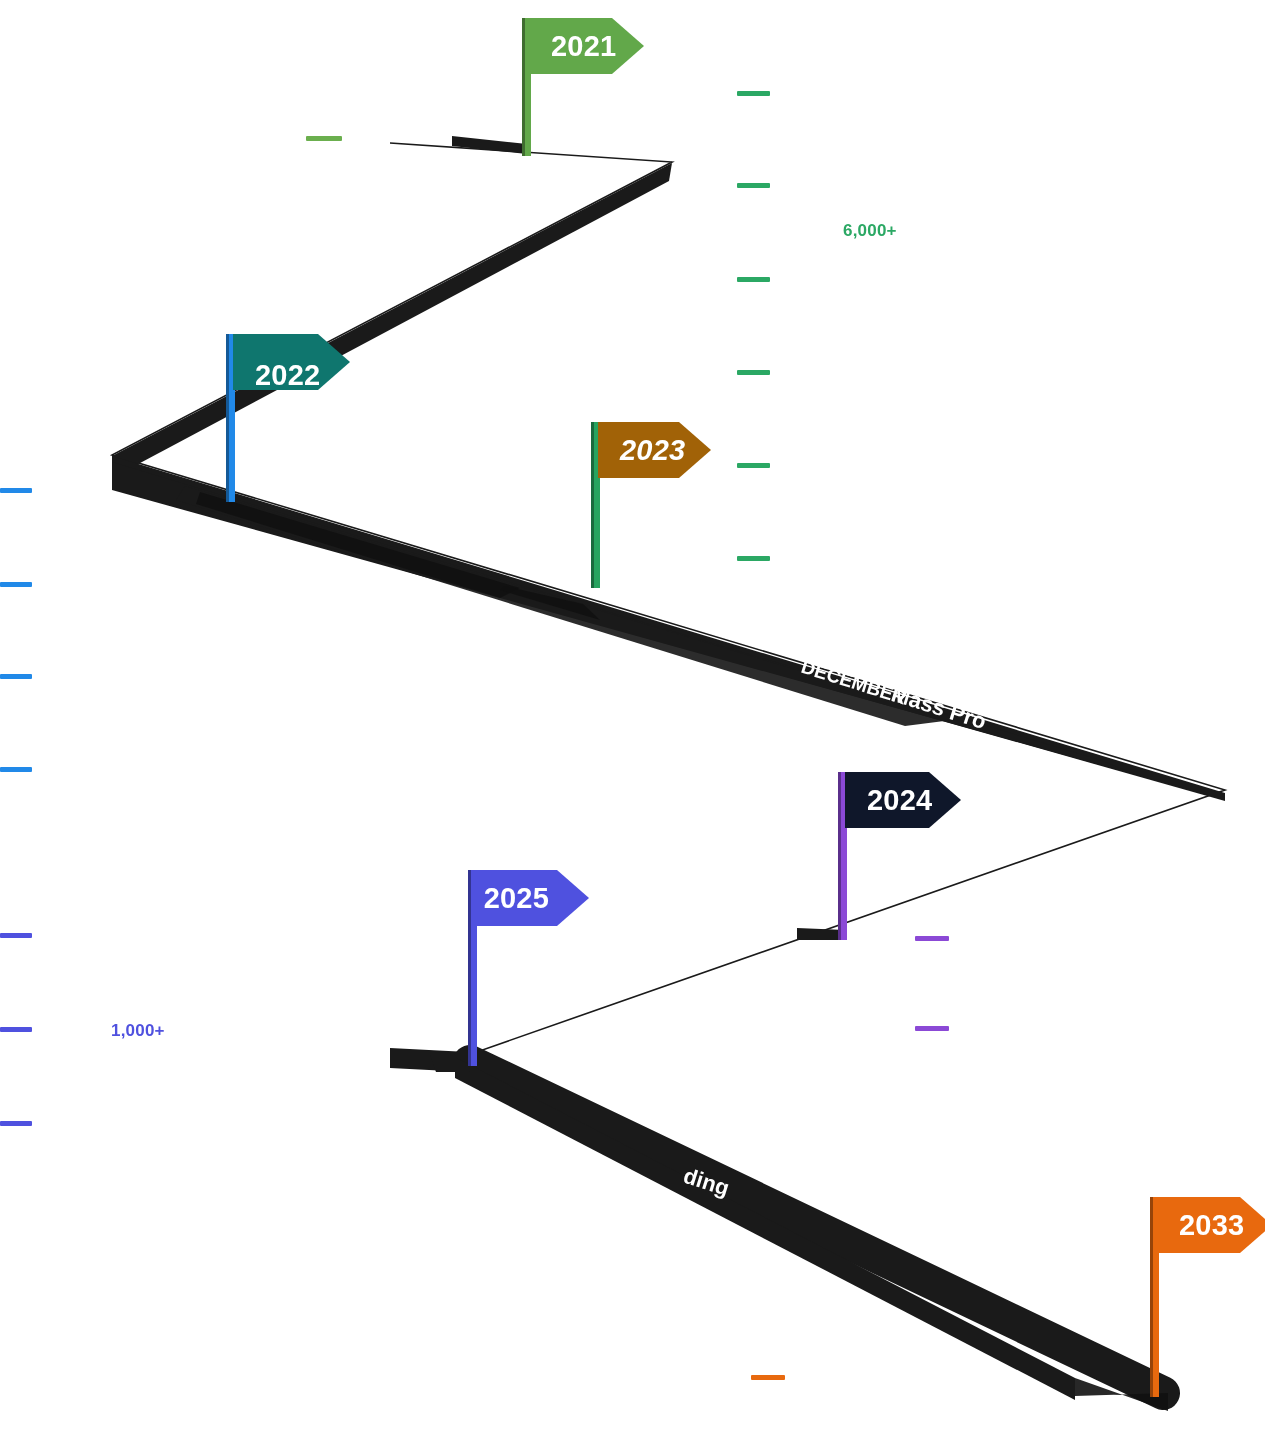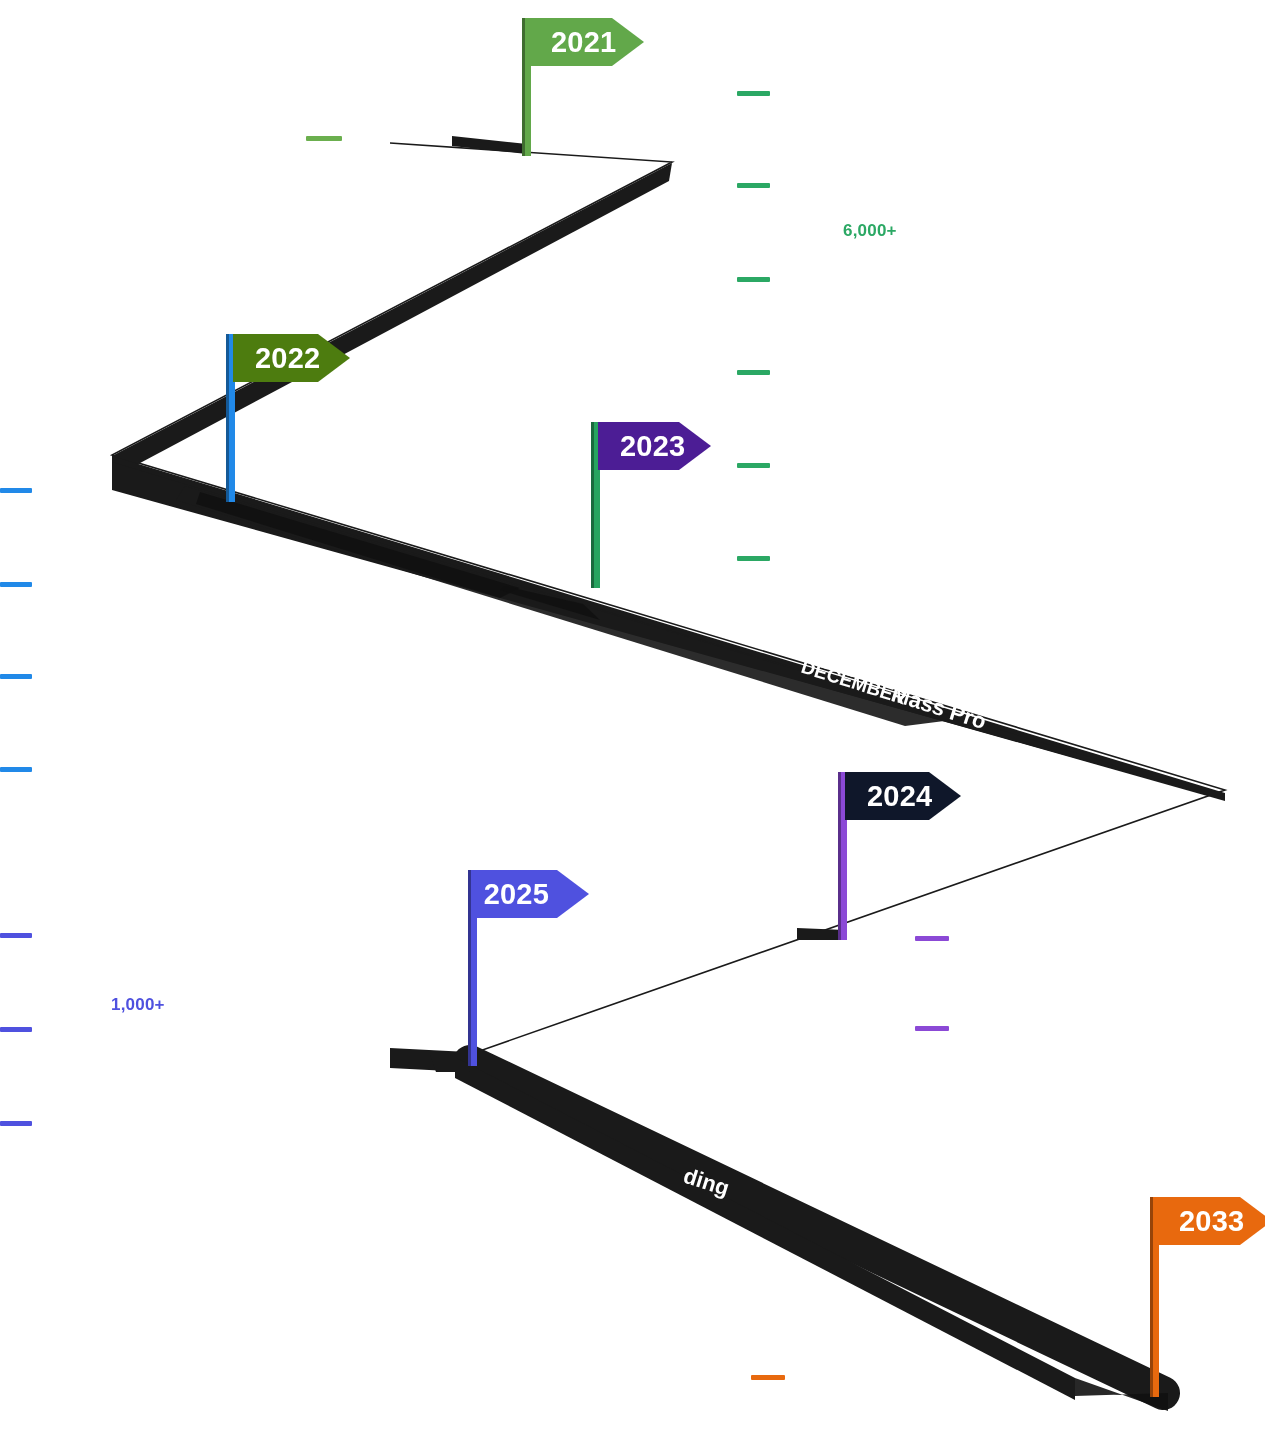--- a/index.html
+++ b/index.html
@@ -42,21 +42,21 @@
     left: 0;
     top: 0;
     width: 3px;
     opacity: 0.35;
     background: #000;
   }
   .flag-banner {
     position: absolute;
     left: 7px;
     top: 0;
-    height: 48px;
+    height: 56px;
     display: flex;
     align-items: center;
     padding-left: 22px;
     padding-right: 40px;
     box-sizing: border-box;
     clip-path: polygon(0 0, calc(100% - 32px) 0, 100% 50%, calc(100% - 32px) 100%, 0 100%);
   }
   .flag-label {
     color: #ffffff;
     font-size: 29px;
@@ -160,29 +160,29 @@
     <div class="flag-pole" style="height:138px; background:#62A84A;"></div>
     <div class="flag-pole-shade" style="height:138px;"></div>
     <div class="flag-banner" style="background:#62A84A; width:115px;">
       <span class="flag-label">2021</span>
     </div>
   </div>
 
   <div class="flag" style="left:226px; top:334px; height:168px;">
     <div class="flag-pole" style="height:168px; background:#2189E8;"></div>
     <div class="flag-pole-shade" style="height:168px;"></div>
-    <div class="flag-banner" style="background:#4d7c0f; width:117px;">
+    <div class="flag-banner" style="background:#0f766e; width:117px;align-items:flex-end;">
       <span class="flag-label">2022</span>
     </div>
   </div>
 
   <div class="flag" style="left:591px; top:422px; height:166px;">
     <div class="flag-pole" style="height:166px; background:#27A35F;"></div>
     <div class="flag-pole-shade" style="height:166px;"></div>
-    <div class="flag-banner" style="background:#4c1d95; width:113px;">
+    <div class="flag-banner" style="background:#a16207; width:113px;font-style:italic;">
       <span class="flag-label">2023</span>
     </div>
   </div>
 
   <div class="flag" style="left:838px; top:772px; height:168px;">
     <div class="flag-pole" style="height:168px; background:#8B49D6;"></div>
     <div class="flag-pole-shade" style="height:168px;"></div>
     <div class="flag-banner" style="background:#0f172a; width:116px;">
       <span class="flag-label">2024</span>
     </div>
@@ -199,21 +199,21 @@
   <div class="flag" style="left:1150px; top:1197px; height:200px;">
     <div class="flag-pole" style="height:200px; background:#E8690E;"></div>
     <div class="flag-pole-shade" style="height:200px;"></div>
     <div class="flag-banner" style="background:#E8690E; width:115px;">
       <span class="flag-label">2033</span>
     </div>
   </div>
 
   <div class="value-callout" style="left:843px; top:221px; color:#2BA864;text-align:right;">6,000+</div>
 
-  <div class="value-callout" style="left:111px; top:995px; color:#4F51DF;">1,000+</div>
+  <div class="value-callout" style="left:111px; top:1021px; color:#4F51DF;">1,000+</div>
 
   <div class="bullet-dash" style="left:306px; top:136px; width:36px; background:#6BAF4E;"></div>
 
   <div class="bullet-dash" style="left:737px; top:91px; width:33px; background:#2BA864;"></div>
   <div class="bullet-dash" style="left:737px; top:183px; width:33px; background:#2BA864;"></div>
   <div class="bullet-dash" style="left:737px; top:277px; width:33px; background:#2BA864;"></div>
   <div class="bullet-dash" style="left:737px; top:370px; width:33px; background:#2BA864;"></div>
   <div class="bullet-dash" style="left:737px; top:463px; width:33px; background:#2BA864;"></div>
   <div class="bullet-dash" style="left:737px; top:556px; width:33px; background:#2BA864;"></div>
 

